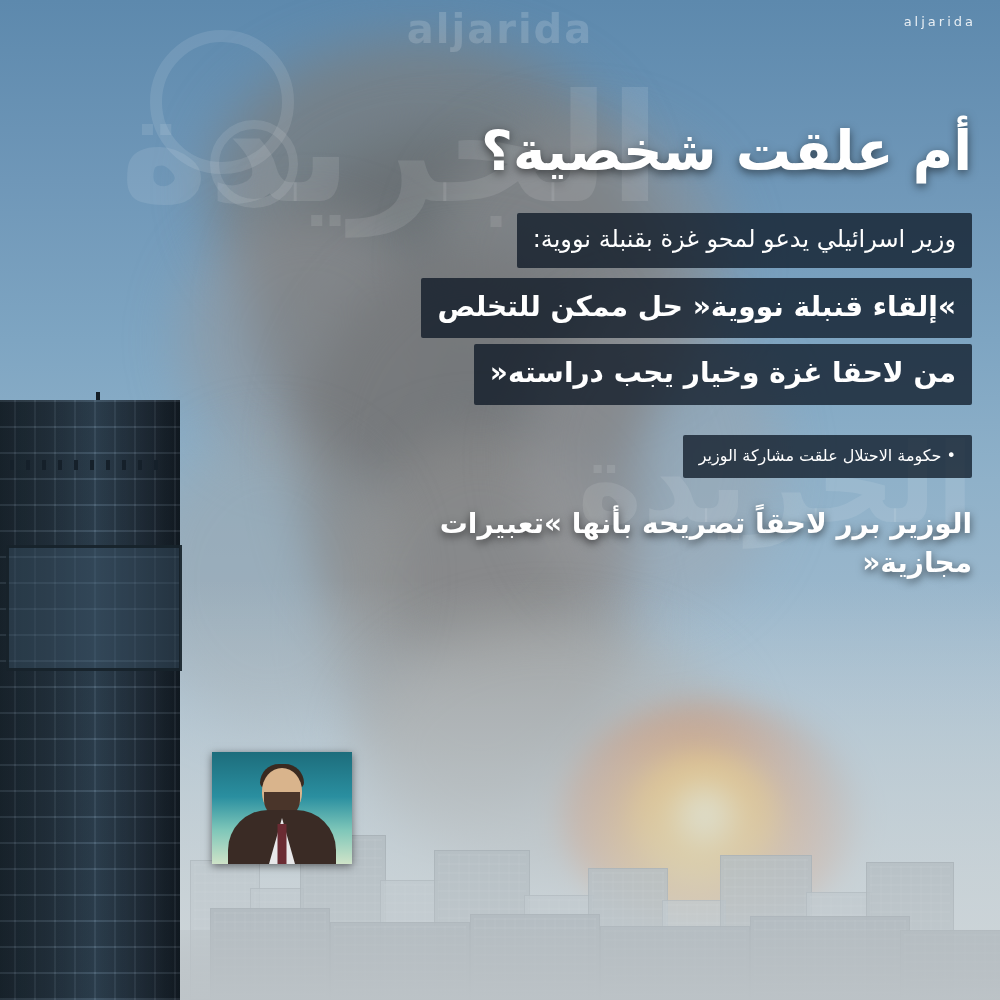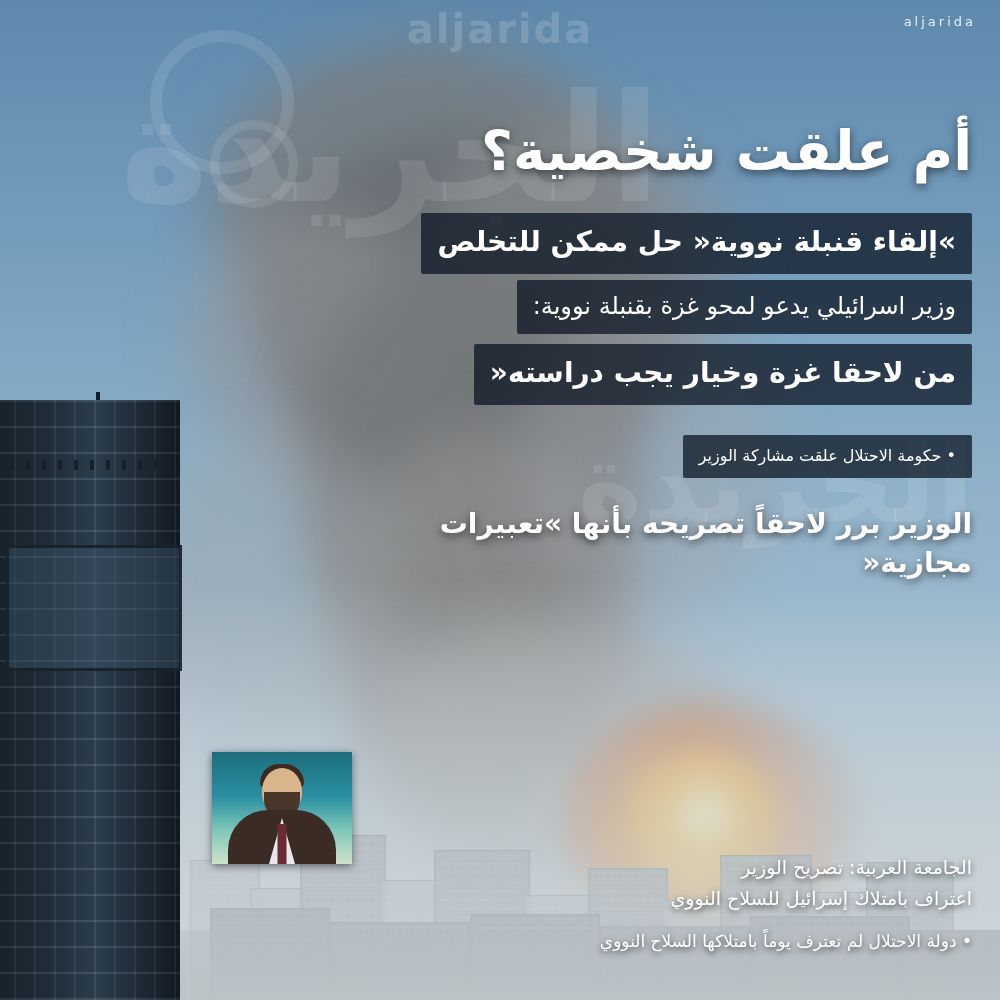--- a/index.html
+++ b/index.html
@@ -358,39 +358,34 @@
 
   <div class="logo">
     <div class="logo-sub">aljarida</div>
   </div>
 
   <div class="content">
     <div class="headline">
       <span class="ln">أم علقت شخصية؟</span>
     </div>
 
+    <div class="band lead">وزير اسرائيلي يدعو لمحو غزة بقنبلة نووية:</div>
     <div class="band quote">»إلقاء قنبلة نووية« حل ممكن للتخلص</div>
-    <div class="band lead">وزير اسرائيلي يدعو لمحو غزة بقنبلة نووية:</div>
     <div class="band quote">من لاحقا غزة وخيار يجب دراسته«</div>
 
     <div class="group-gap"></div>
 
     <div class="band bullet">• حكومة الاحتلال علقت مشاركة الوزير</div>
 
     <div class="subhead">الوزير برر لاحقاً تصريحه بأنها »تعبيرات مجازية«</div>
   </div>
 
   <div class="portrait">
     <div class="p-hair"></div>
     <div class="p-head"></div>
     <div class="p-beard"></div>
     <div class="p-body"></div>
     <div class="p-shirt"></div>
     <div class="p-tie"></div>
   </div>
 
-  <div class="footer">
-    <span class="fl">الجامعة العربية: تصريح الوزير</span>
-    <span class="fl">اعتراف بامتلاك إسرائيل للسلاح النووي</span>
-    <span class="fl b">• دولة الاحتلال لم تعترف يوماً بامتلاكها السلاح النووي</span>
-  </div>
 
 </div>
 
 </body></html>

